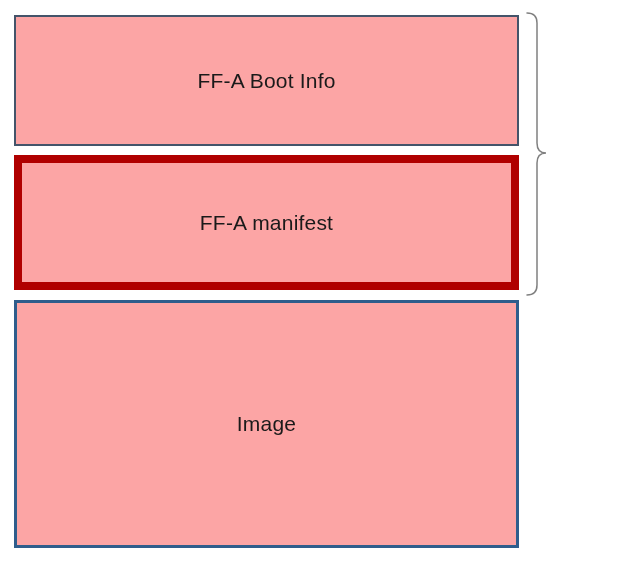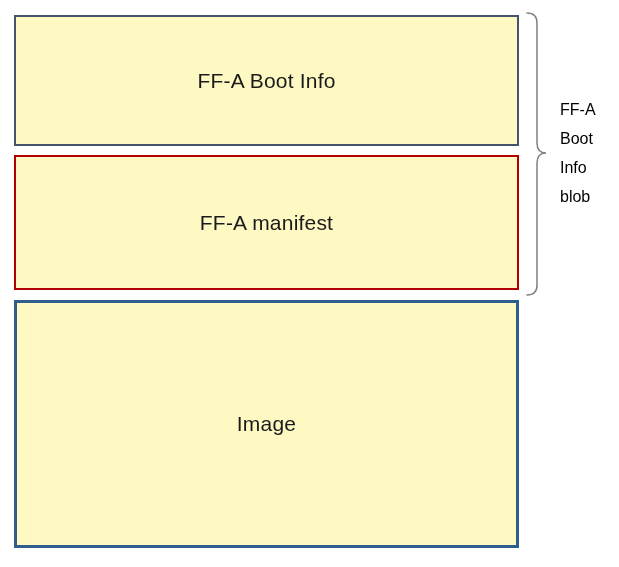--- a/index.html
+++ b/index.html
@@ -13,27 +13,27 @@
     width: 619px;
     height: 567px;
     background: #ffffff;
     overflow: hidden;
   }
   .box {
     position: absolute;
     left: 14px;
     width: 505px;
     box-sizing: border-box;
-    background: #fef9c3;
+    background: #fca5a5;
     display: flex;
     align-items: center;
     justify-content: center;
   }
   .box-1 { top: 15px;  height: 131px; border: 2px solid #44546a; }
-  .box-2 { top: 155px; height: 135px; border: 2px solid #eab308; }
+  .box-2 { top: 155px; height: 135px; border: 8px solid #eab308; }
   .box-3 { top: 300px; height: 248px; border: 3px solid #7f1d1d; }
   .box-label {
     font-size: 21px;
     color: #1a1a1a;
     letter-spacing: 0.2px;
   }
   .brace-svg {
     position: absolute;
     left: 524px;
     top: 11px;
@@ -64,20 +64,14 @@
   </div>
 
   <div class="box box-3" style="border-color: rgb(47, 93, 140);">
     <span class="box-label">Image</span>
   </div>
 
   <svg class="brace-svg" viewBox="0 0 24 290" aria-hidden="true">
     <path d="M3 2 Q13 2 13 12 L13 132 Q13 142 22 142 Q13 142 13 152 L13 274 Q13 284 3 284" fill="none" stroke-width="1.5" stroke-linecap="round" stroke="#808080"></path>
   </svg>
 
-  <div class="brace-label">
-    <div>FF-A</div>
-    <div>Boot</div>
-    <div>Info</div>
-    <div>blob</div>
-  </div>
 
 </div>
 
 </body></html>

